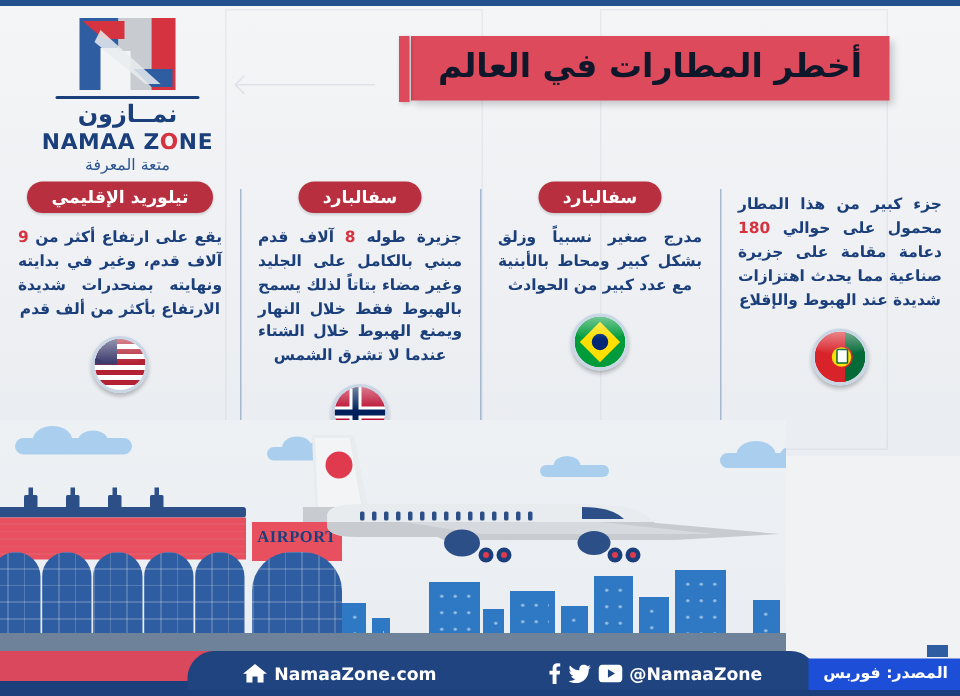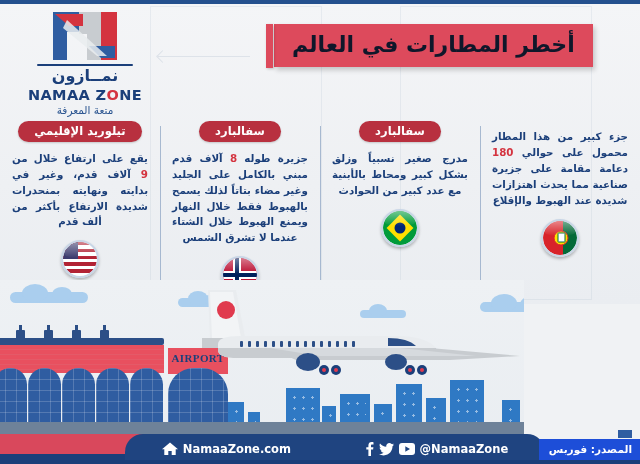--- a/index.html
+++ b/index.html
@@ -229,21 +229,21 @@
               <div class="vb"></div>
             </div>
             <div class="gloss"></div>
           </div>
       </div>
     </div>
 
     <div class="col">
       
       <div class="pill">تيلوريد الإقليمي</div>
-      <div class="desc"><span>يقع على ارتفاع خلال من </span><span class="num">9</span><span> آلاف قدم، وغير في بدايته ونهايته بمنحدرات شديدة الارتفاع بأكثر من ألف قدم</span></div>
+      <div class="desc"><span>يقع على ارتفاع أكثر من </span><span class="num">9</span><span> آلاف قدم، وغير في بدايته ونهايته بمنحدرات شديدة الارتفاع بأكثر من ألف قدم</span></div>
       <div class="flag">
         <div class="inner">
             <div class="fl-us">
               <div class="canton"></div>
             </div>
             <div class="gloss"></div>
           </div>
       </div>
     </div>
 

